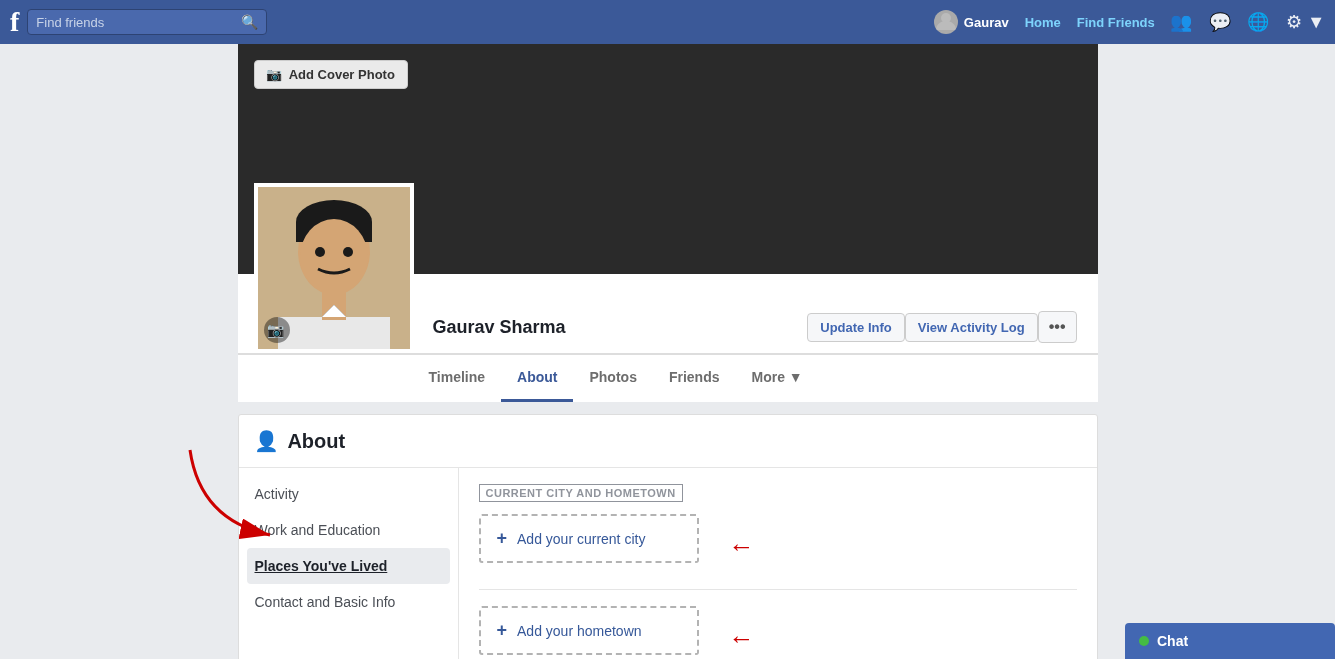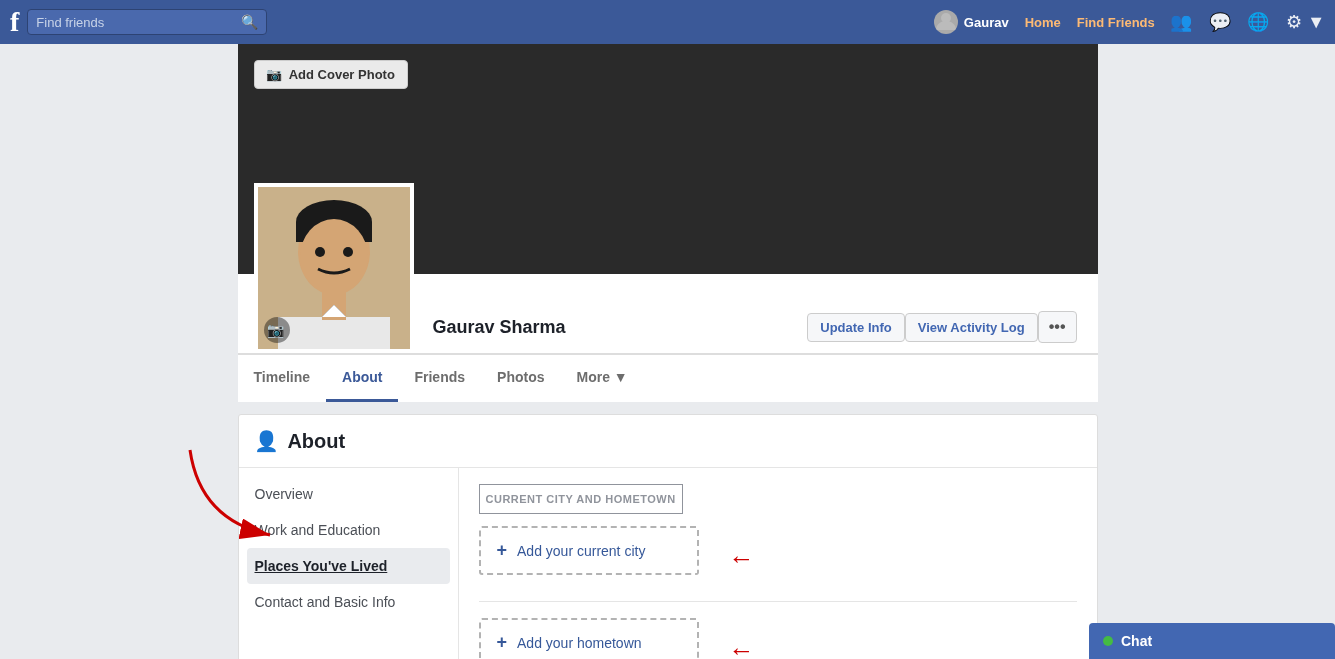--- a/index.html
+++ b/index.html
@@ -59,21 +59,21 @@
       font-size: 13px;
       cursor: pointer;
     }
     #nav-user-avatar {
       width: 24px; height: 24px;
       border-radius: 50%;
       background: #aaa;
       overflow: hidden;
     }
     .nav-link {
-      color: #fdba74;
+      color: #7dd3fc;
       font-size: 13px;
       font-weight: bold;
       cursor: pointer;
       text-decoration: none;
     }
     .nav-icon {
       color: white;
       font-size: 18px;
       cursor: pointer;
       opacity: 0.9;
@@ -187,20 +187,21 @@
       font-size: 16px;
       color: #555;
       cursor: pointer;
     }
 
     
     #profile-tabs {
       background: #fff;
       display: flex;
       border-top: 1px solid #ddd;
+      padding-left: 175px;
     }
     .tab-item {
       padding: 14px 16px;
       font-size: 14px;
       font-weight: bold;
       color: #6d6d6d;
       cursor: pointer;
       border-bottom: 3px solid transparent;
       display: flex;
       align-items: center;
@@ -264,21 +265,21 @@
       flex: 1;
       padding: 16px 20px;
     }
 
     .section-label {
       font-size: 11px;
       font-weight: bold;
       color: #90949c;
       border: 1px solid #90949c;
       display: inline-block;
-      padding: 8px 6px;
+      padding: 2px 6px;
       margin-bottom: 12px;
       letter-spacing: 0.5px;
     }
 
     .add-item-box {
       border: 2px dashed #b3b3b3;
       border-radius: 3px;
       padding: 12px 16px;
       display: flex;
       align-items: center;
@@ -299,21 +300,21 @@
       border: none;
       border-top: 1px solid #e5e5e5;
       margin: 16px 0;
     }
 
     
     #chat-bar {
       position: fixed;
       bottom: 0;
       right: 0;
-      width: 246px;
+      width: 210px;
       background: #4267b2;
       color: white;
       padding: 10px 14px;
       display: flex;
       align-items: center;
       gap: 8px;
       border-radius: 4px 4px 0 0;
       cursor: pointer;
       font-weight: bold;
       font-size: 14px;
@@ -401,43 +402,43 @@
     </div>
 
     <div id="profile-tabs">
       <div class="tab-item">
         <span>Timeline</span>
       </div>
       <div class="tab-item active">
         <span>About</span>
       </div>
       <div class="tab-item">
+        <span>Photos</span>
+      </div>
+      <div class="tab-item">
         <span>Friends</span>
-      </div>
-      <div class="tab-item">
-        <span>Photos</span>
       </div>
       <div class="tab-item">
         <span>More ▼</span>
       </div>
     </div>
   </div>
 
   <div id="main-content">
 
     <div id="about-header">
       <span style="font-size:20px;color:#6d6d6d;">👤</span>
       <span id="about-title">About</span>
     </div>
 
     <div id="about-layout">
 
       <div id="about-sidebar">
         <div class="sidebar-nav-item">
-          <span>Overview</span>
+          <span>Activity</span>
         </div>
         <div class="sidebar-nav-item">
           <span>Work and Education</span>
         </div>
         <div class="sidebar-nav-item active">
           <span>Places You've Lived</span>
         </div>
         <div class="sidebar-nav-item">
           <span>Contact and Basic Info</span>
         </div>

